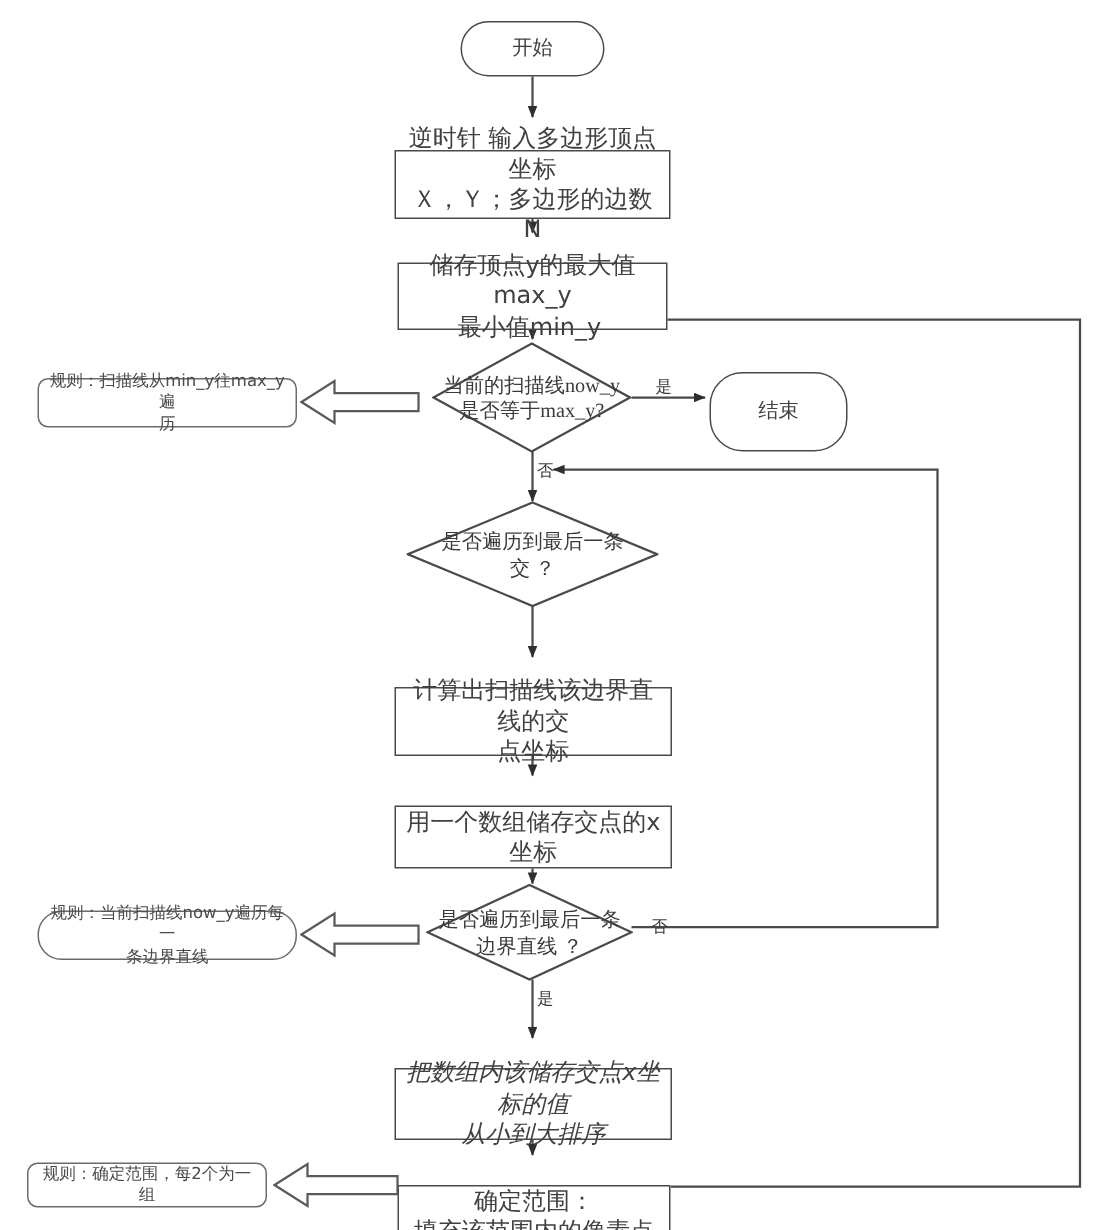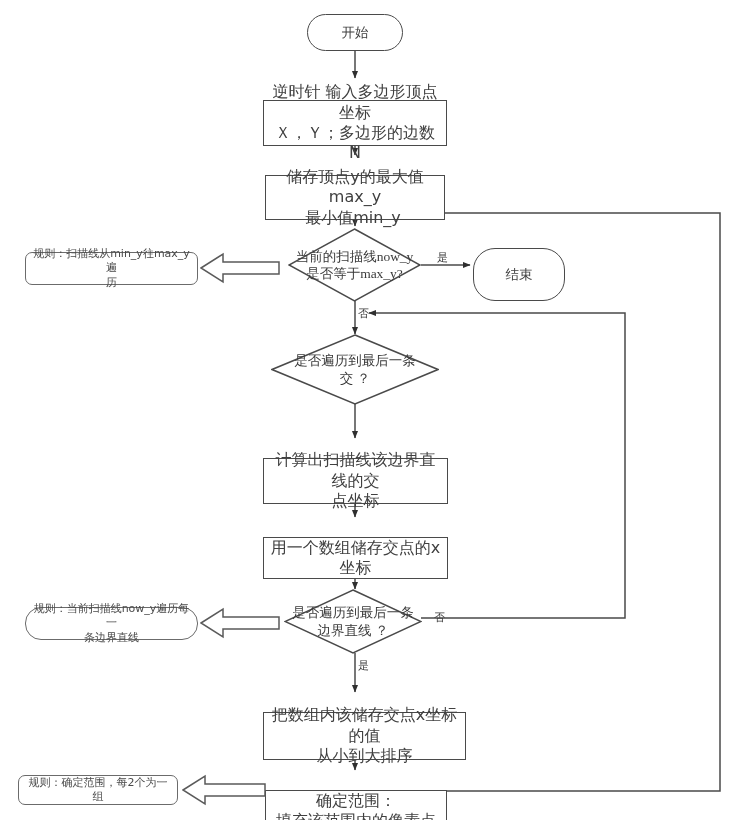--- a/index.html
+++ b/index.html
@@ -181,21 +181,21 @@
   </div>
 
   <div class="diamond-wrap" style="left:284px; top:589px; width:138px; height:65px;">
     <svg width="138" height="65" viewBox="0 0 138 65" xmlns="http://www.w3.org/2000/svg">
       <polygon points="69,1 137,32.5 69,64 1,32.5" fill="#ffffff" stroke="#4a4a4a" stroke-width="1.5"></polygon>
     </svg>
     <div class="diamond-label">是否遍历到最后一条
 边界直线 ？</div>
   </div>
 
-  <div class="node proc" style="left:263px; top:692px; width:203px; height:48px;">
+  <div class="node proc" style="left:263px; top:692px; width:185px; height:48px;font-style:italic;">
     <span>把数组内该储存交点x坐标的值
 从小到大排序</span>
   </div>
 
   <div class="node proc" style="left:265px; top:770px; width:182px; height:42px;">
     <span>确定范围：
 填充该范围内的像素点</span>
   </div>
 
   <div class="edge-label" style="left:437px; top:250px;">是</div>

